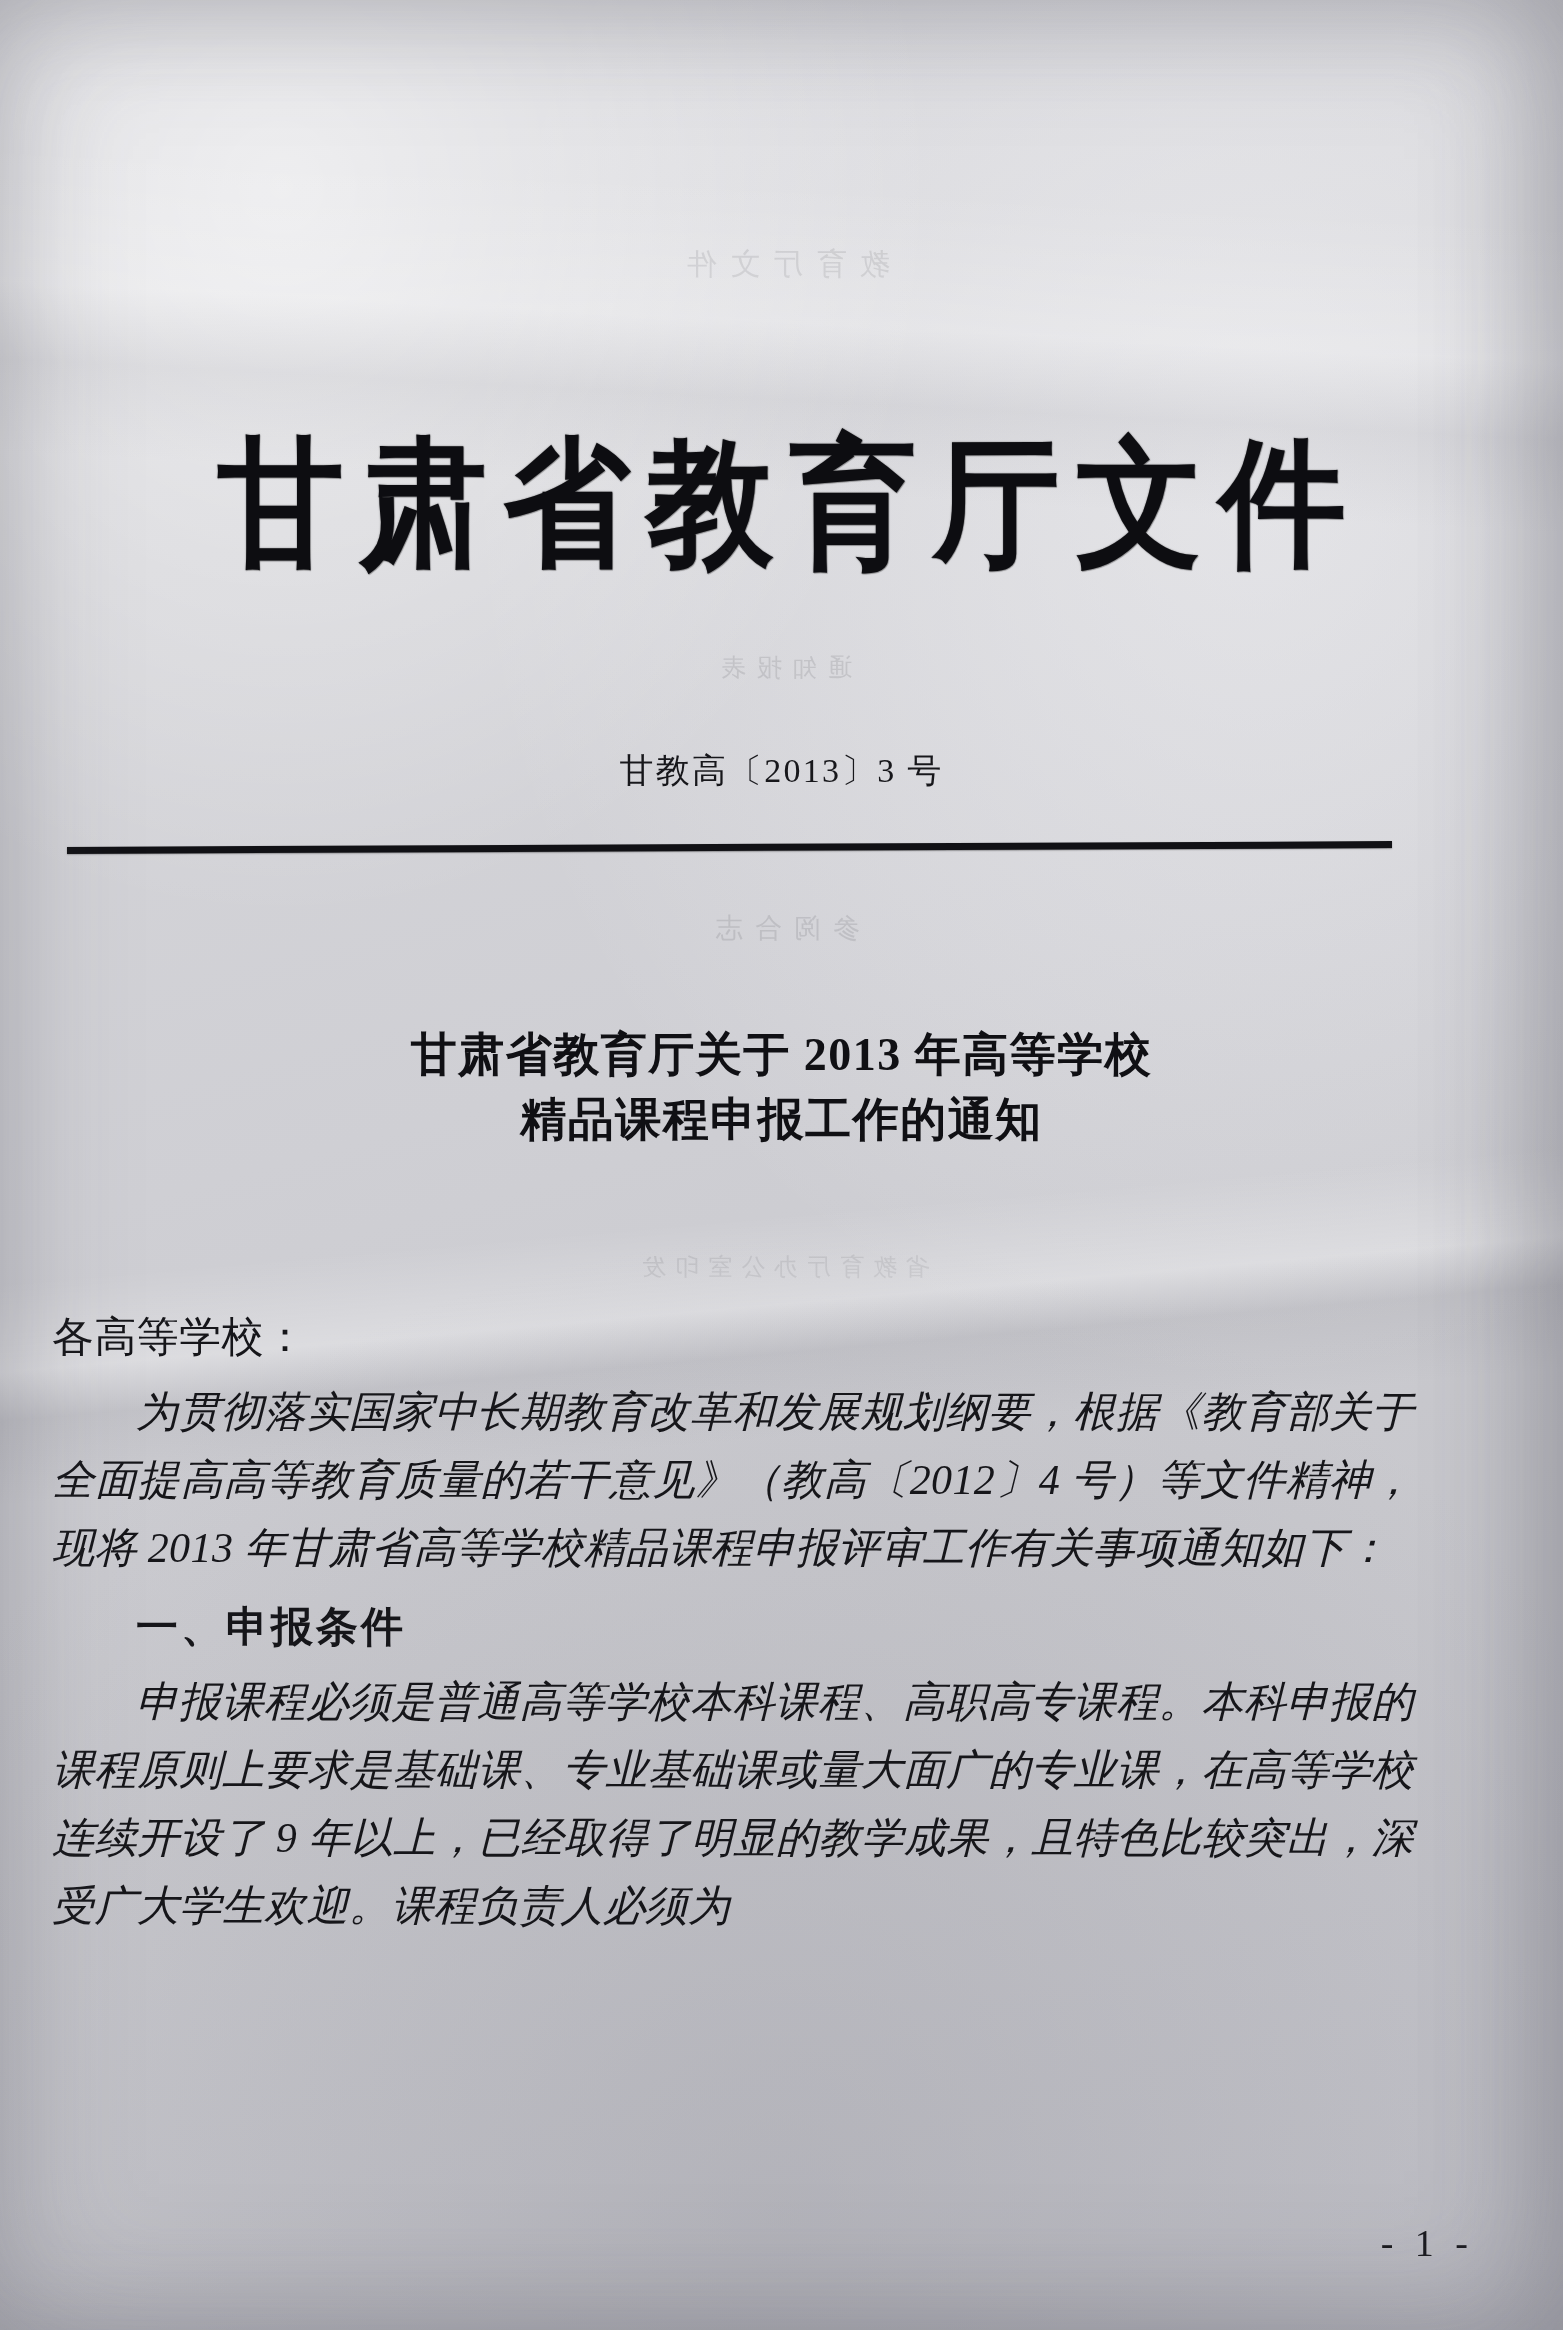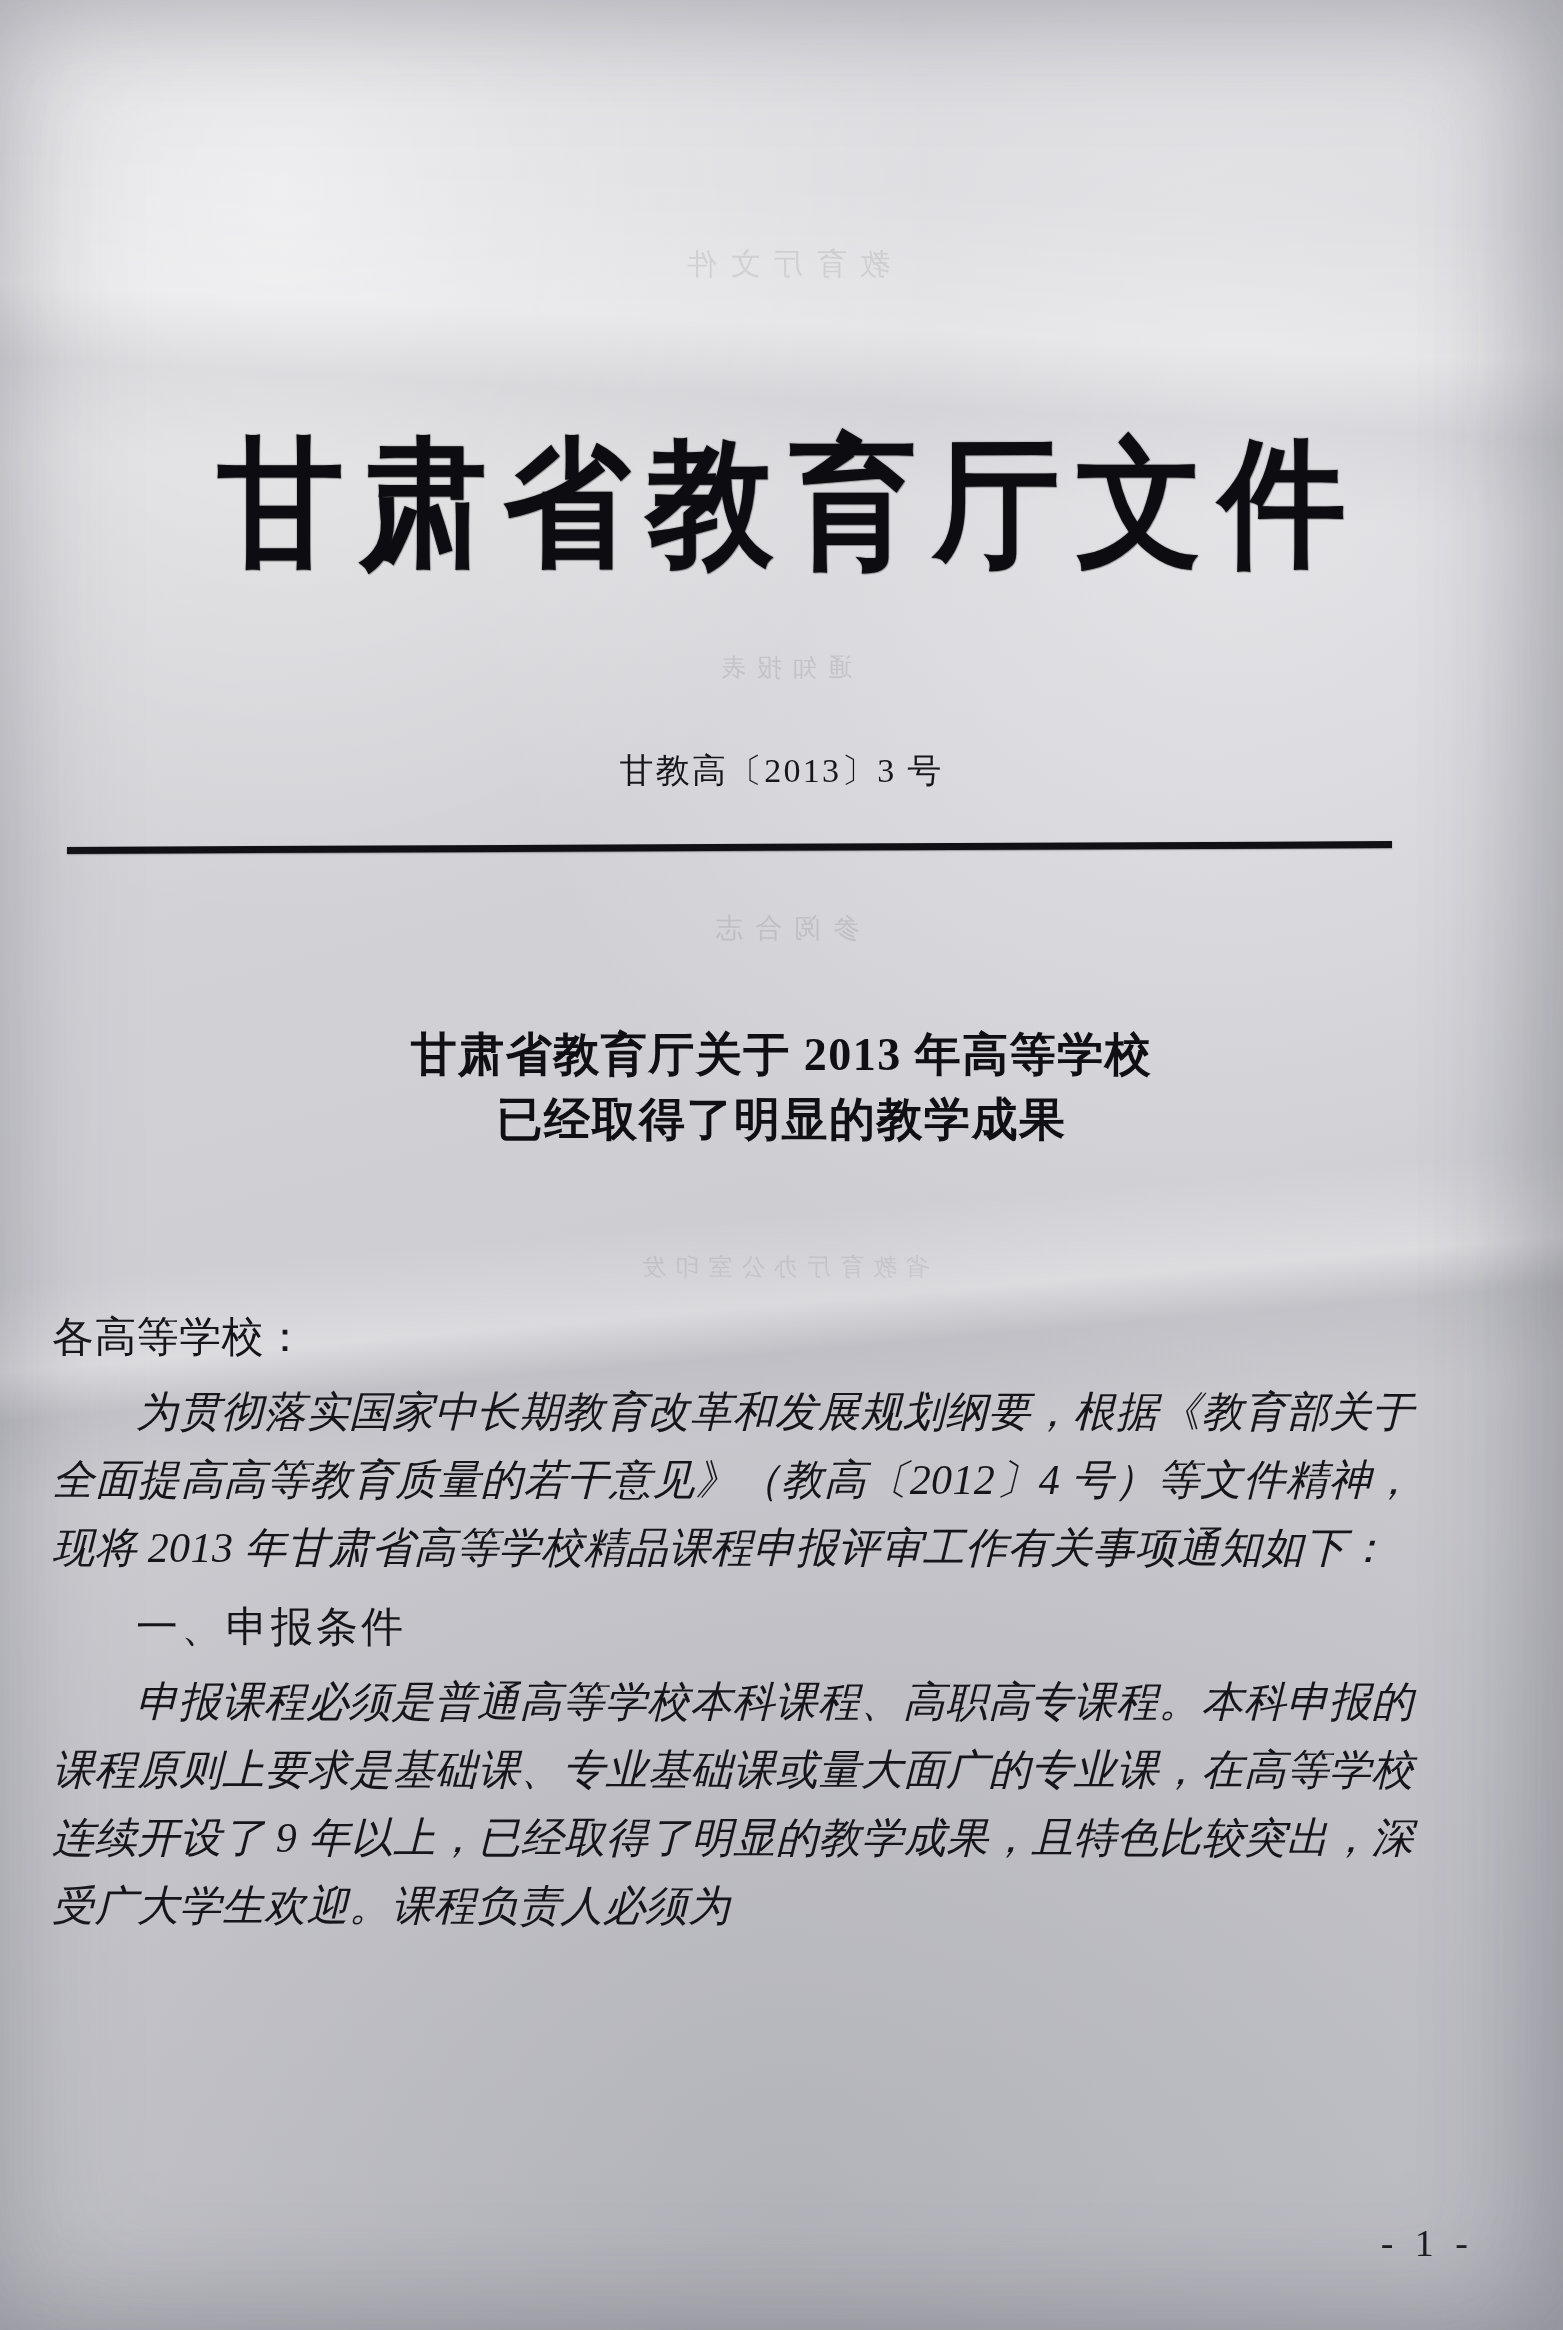--- a/index.html
+++ b/index.html
@@ -136,21 +136,21 @@
     color: #16161a;
     letter-spacing: 0.4px;
   }
   .p {
     margin: 0 0 7.4px 0;
     text-align: justify;
     text-justify: inter-ideograph;
   }
   .p.indent { text-indent: 2em; font-style: italic; }
   .p.heading {
-    font-weight: normal;
+    font-weight: bold;
     text-indent: 2em;
     letter-spacing: 3px;
     margin-top: 10.4px;
   }
 
   .pagenum {
     position: absolute;
     bottom: 65px;
     right: 89px;
     font-size: 38px;
@@ -175,21 +175,21 @@
   <div class="content">
 
     <div class="masthead">甘肃省教育厅文件</div>
 
     <div class="docnum">甘教高〔2013〕3 号</div>
 
     <div class="rule"></div>
 
     <div class="title">
       <span class="line">甘肃省教育厅关于 2013 年高等学校</span>
-      <span class="line">已经取得了明显的教学成果</span>
+      <span class="line">精品课程申报工作的通知</span>
     </div>
 
     <div class="body">
       <p class="p">各高等学校：</p>
       <p class="p indent">为贯彻落实国家中长期教育改革和发展规划纲要，根据《教育部关于全面提高高等教育质量的若干意见》（教高〔2012〕4 号）等文件精神，现将 2013 年甘肃省高等学校精品课程申报评审工作有关事项通知如下：</p>
       <p class="p heading">一、申报条件</p>
       <p class="p indent">申报课程必须是普通高等学校本科课程、高职高专课程。本科申报的课程原则上要求是基础课、专业基础课或量大面广的专业课，在高等学校连续开设了 9 年以上，已经取得了明显的教学成果，且特色比较突出，深受广大学生欢迎。课程负责人必须为</p>
     </div>
 
     <div class="pagenum">- 1 -</div>

